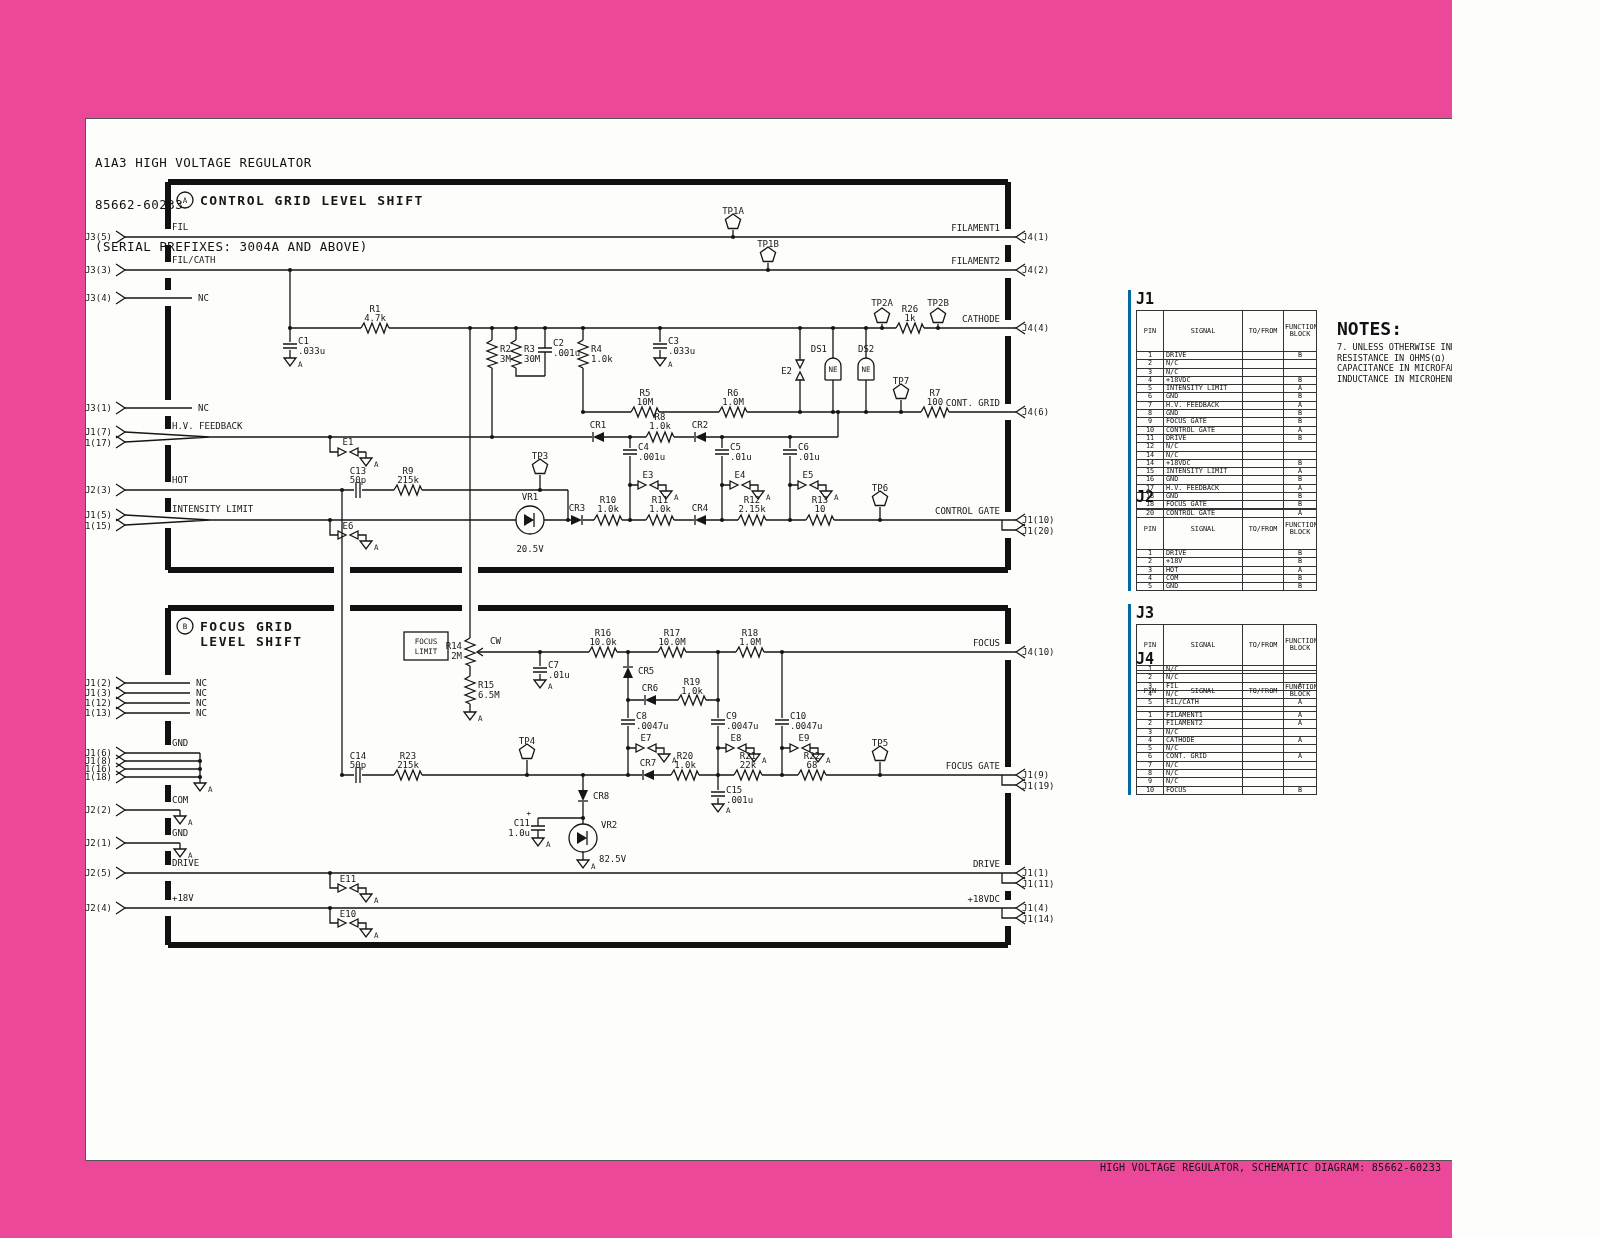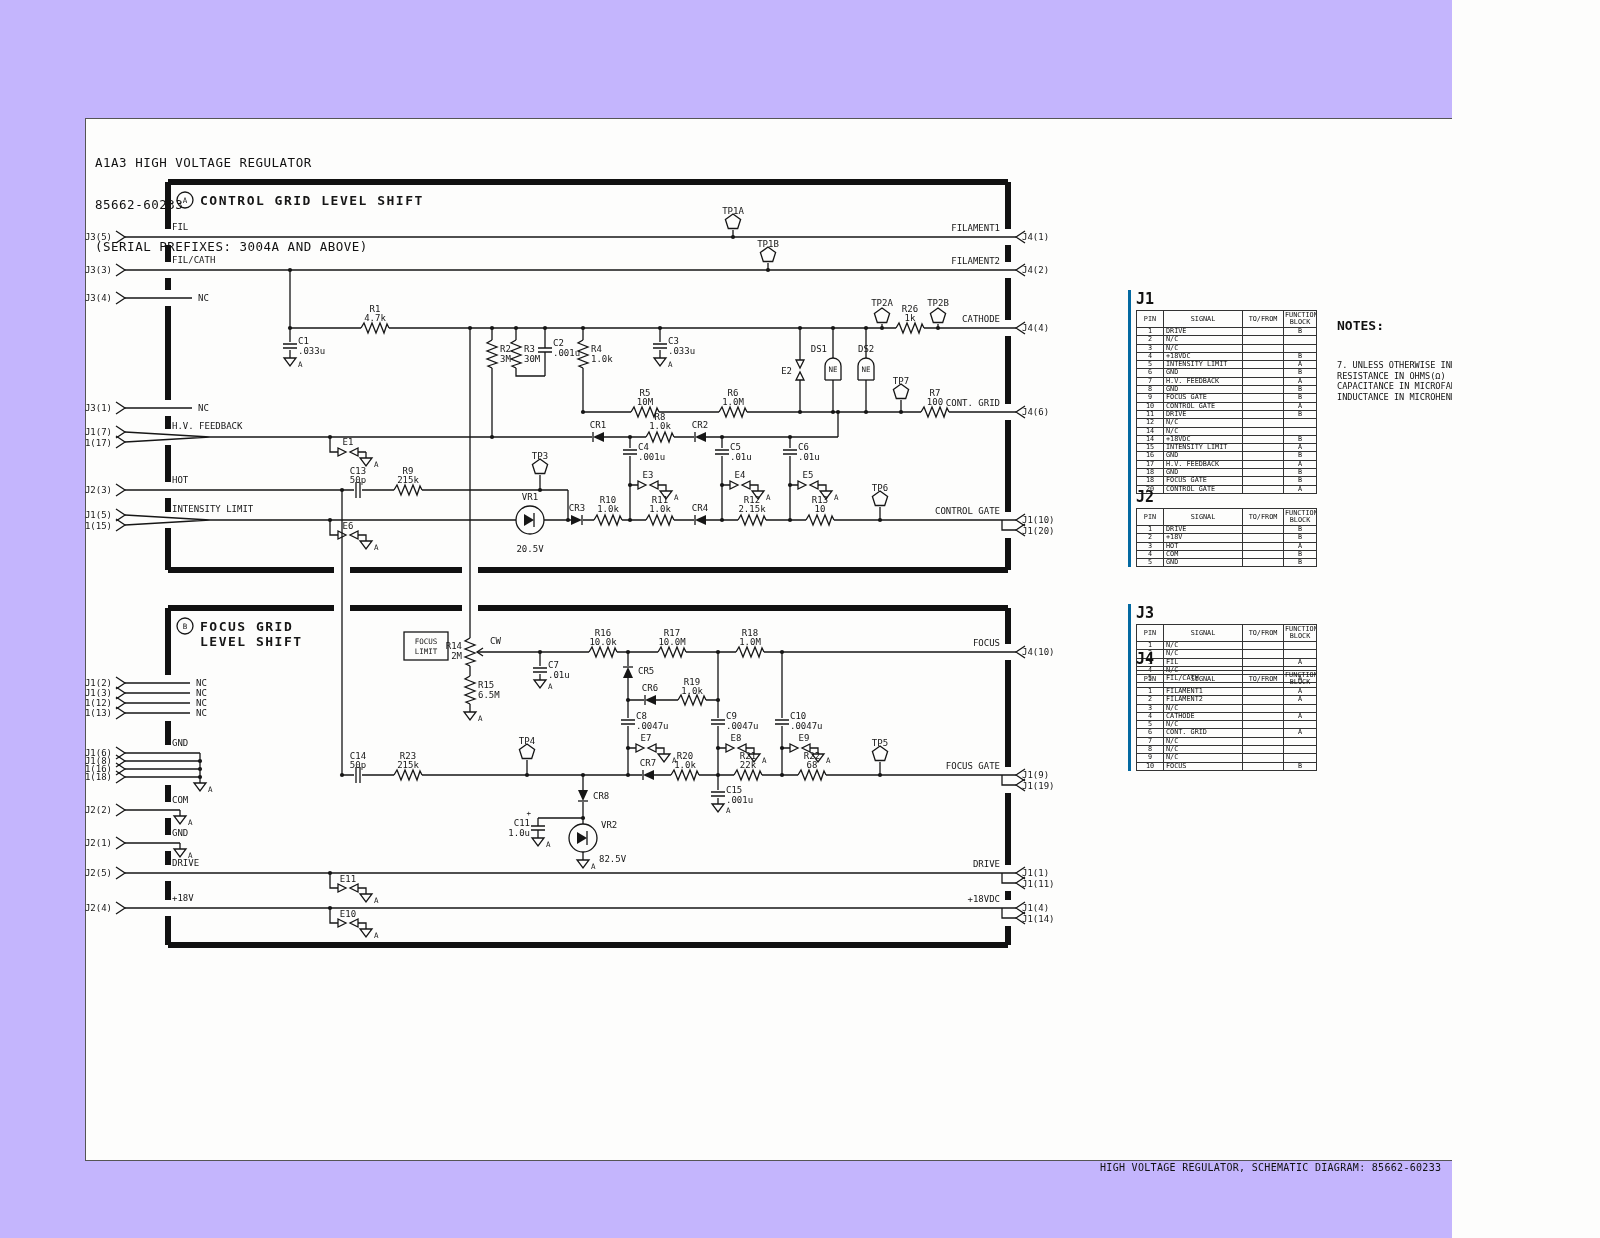--- a/index.html
+++ b/index.html
@@ -1,16 +1,16 @@
 <!DOCTYPE html>
 <html><head>
 <meta charset="utf-8">
 <style>
   html,body{margin:0;padding:0;background:#fdfdfc;}
-  #page{position:relative;width:1452px;height:1238px;background:#c4b5fd;overflow:hidden;
+  #page{position:relative;width:1452px;height:1238px;background:#ec4899;overflow:hidden;
         font-family:"DejaVu Sans Mono",monospace;color:#111;text-decoration:underline;}
   #sheet{position:absolute;left:85px;top:118px;width:1459px;height:1041px;border:1.5px solid #555;background:#fdfdfc;}
   .title{position:absolute;left:95px;top:128px;font-size:12.5px;line-height:14px;letter-spacing:.5px;white-space:pre;}
   .footer{position:absolute;left:1100px;top:1162px;width:430px;text-align:left;font-size:10px;letter-spacing:.3px;}
   
   #schem{position:absolute;left:85px;top:175px;}
   #schem path, #schem circle.o, #schem rect{stroke:#161616;stroke-width:1.3;fill:none;}
   #schem .f{fill:#161616;stroke:none;}
   #schem .bd{stroke:#111;stroke-width:6;}
   #schem text{font-family:"DejaVu Sans Mono",monospace;fill:#161616;font-size:9px;}
@@ -18,26 +18,26 @@
   #schem text.end{text-anchor:end}
   #schem text.s8{font-size:7.5px}
   #schem text.hd{font-size:13px;font-weight:bold;letter-spacing:1.5px}
   #schem g.dots circle{fill:#161616;stroke:none;}
   
   .ct{position:absolute;border-left:3px solid #0369a1;padding-left:5px;}
   .ct .tt{font-size:15px;font-weight:bold;margin:0 0 2px 0;}
   .ct table{border-collapse:collapse;table-layout:fixed;width:168px;}
   .ct th,.ct td{border:1px solid #333;font-size:6.8px;line-height:7.3px;padding:0 2px;
                 font-weight:normal;white-space:nowrap;overflow:hidden;text-align:left;}
-  .ct th{text-align:center;white-space:pre-line;line-height:7px;padding:1px 1px;}
+  .ct th{text-align:center;white-space:pre-line;line-height:7px;padding:13px 1px;}
   .ct td:first-child{text-align:center;}
   .ct td:last-child{text-align:center;}
   
   .notes{position:absolute;left:1337px;top:318px;width:220px;}
-  .notes .nh{font-size:13px;font-weight:bold;margin:0 0 27px 0;}
+  .notes .nh{font-size:18px;font-weight:bold;margin:0 0 3px 0;}
   .notes p{font-size:8.6px;line-height:10.6px;white-space:pre-line;margin:0 0 11px 0;}
 </style>
 </head>
 <body>
 
 <div id="page">
   <div id="sheet"></div>
 
   <div class="title">
     <div>A1A3 HIGH VOLTAGE REGULATOR</div>

